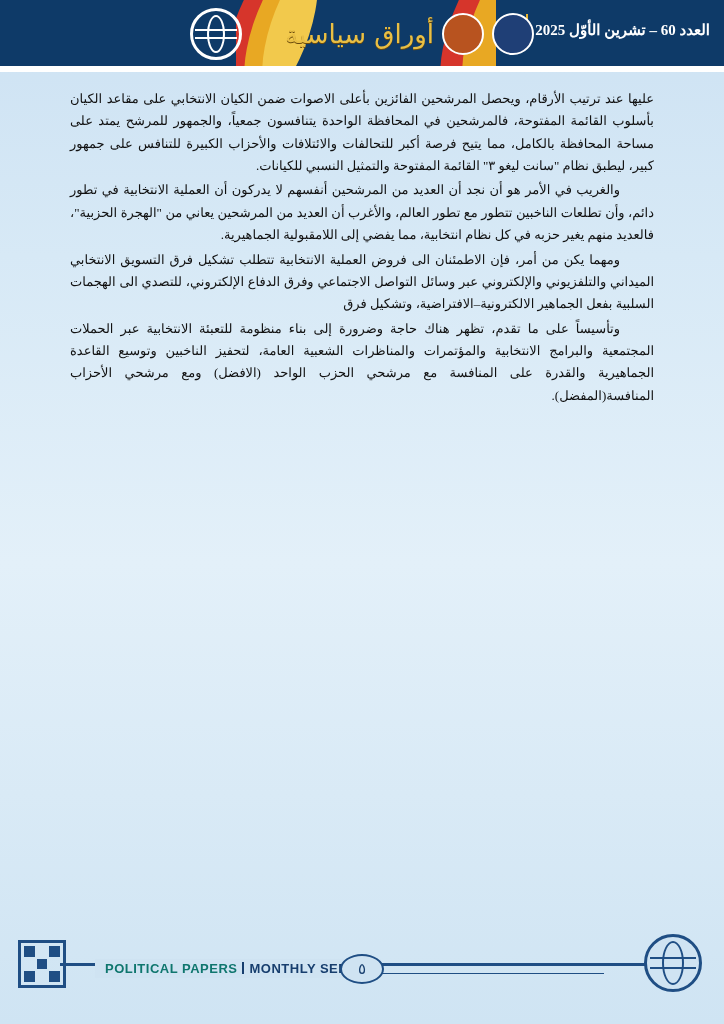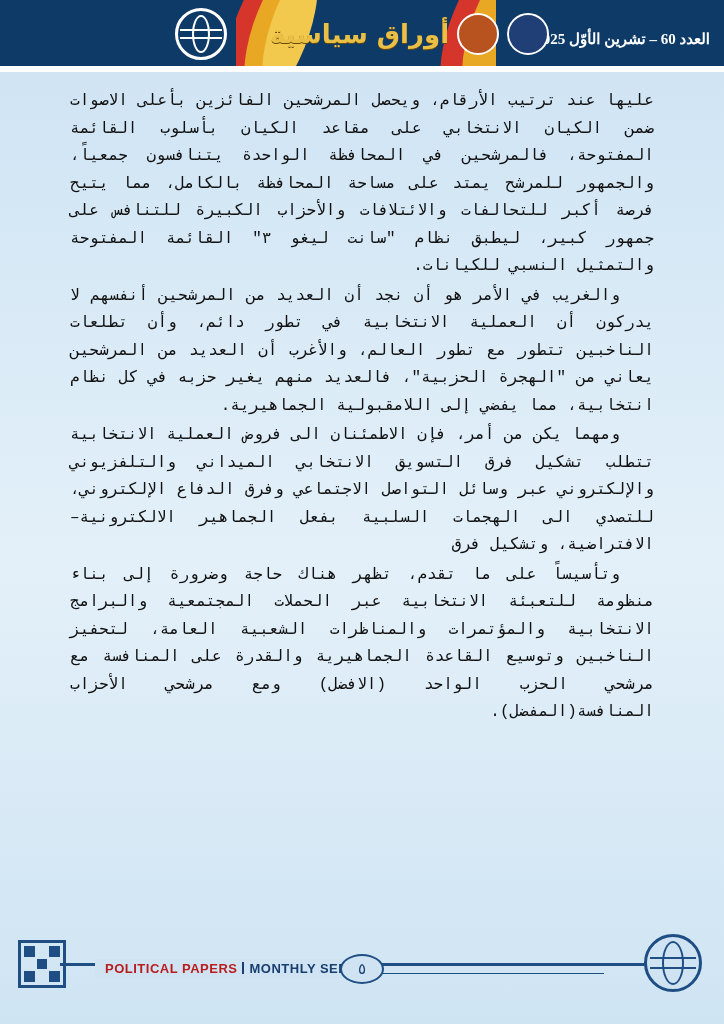--- a/index.html
+++ b/index.html
@@ -74,21 +74,21 @@
     transform: rotate(18deg);
   }
   .s1 { left: -4px;  top: -32px; background: #d6352b; width: 26px; }
   .s2 { left: 16px;  top: -34px; background: #e8a823; width: 22px; }
   .s3 { left: 34px;  top: -36px; background: #f2c94c; width: 16px; }
   .s4 { left: 212px; top: -34px; background: #d6352b; width: 26px; }
   .s5 { left: 234px; top: -36px; background: #e8a823; width: 20px; }
 
   .issue-label {
     position: absolute;
-    top: 30px;
+    top: 21px;
     right: 14px;
     color: #ffffff;
     font-size: 15px;
     font-weight: bold;
     letter-spacing: 0.3px;
     direction: rtl;
     font-family: Liberation Serif, serif;
   }
   .issue-sep {
     position: absolute;
@@ -127,21 +127,21 @@
     inset: 4px 14px;
   }
   .globe-icon::after {
     inset: 18px 2px;
     border-radius: 0;
     border-width: 2px 0 2px 0;
   }
   .brand-arabic {
     color: #e9bf45;
     font-size: 26px;
-    font-weight: bold;
+    font-weight: normal;
     font-family: "DejaVu Sans", sans-serif;
     text-shadow: 0 1px 0 #6b4b0c;
     white-space: nowrap;
     margin-left: 35px;
   }
   .seal {
     width: 38px; height: 38px;
     border-radius: 50%;
     border: 2px solid #ffffff;
     display: flex;
@@ -159,23 +159,23 @@
   .content {
     position: absolute;
     top: 88px;
     left: 70px;
     right: 70px;
     bottom: 110px;
     direction: rtl;
     text-align: justify;
     text-align-last: right;
     color: #111111;
-    font-size: 16px;
+    font-size: 13px;
     line-height: 1.72;
-    font-family: Liberation Mono, monospace;
+    font-family: Liberation Serif, serif;
   }
   .content p {
     margin: 0 0 2px 0;
     text-indent: 0;
   }
   .content p.indent {
     text-indent: 34px;
   }
 
   
@@ -225,21 +225,21 @@
     left: 95px;
     background: #cfe3f2;
     padding: 2px 10px;
     font-family: "Liberation Sans", sans-serif;
     font-size: 13px;
     font-weight: bold;
     letter-spacing: 0.5px;
     white-space: nowrap;
     direction: ltr;
   }
-  .series-label .red { color: #b91c1c; text-align: center; }
+  .series-label .red { color: #0f766e; text-align: center; }
   .series-label .navy { color: #173e6e; }
   .series-label .bar {
     display: inline-block;
     width: 2px; height: 12px;
     background: #173e6e;
     margin: 0 5px;
     vertical-align: -1px;
   }
 
   .page-num {

